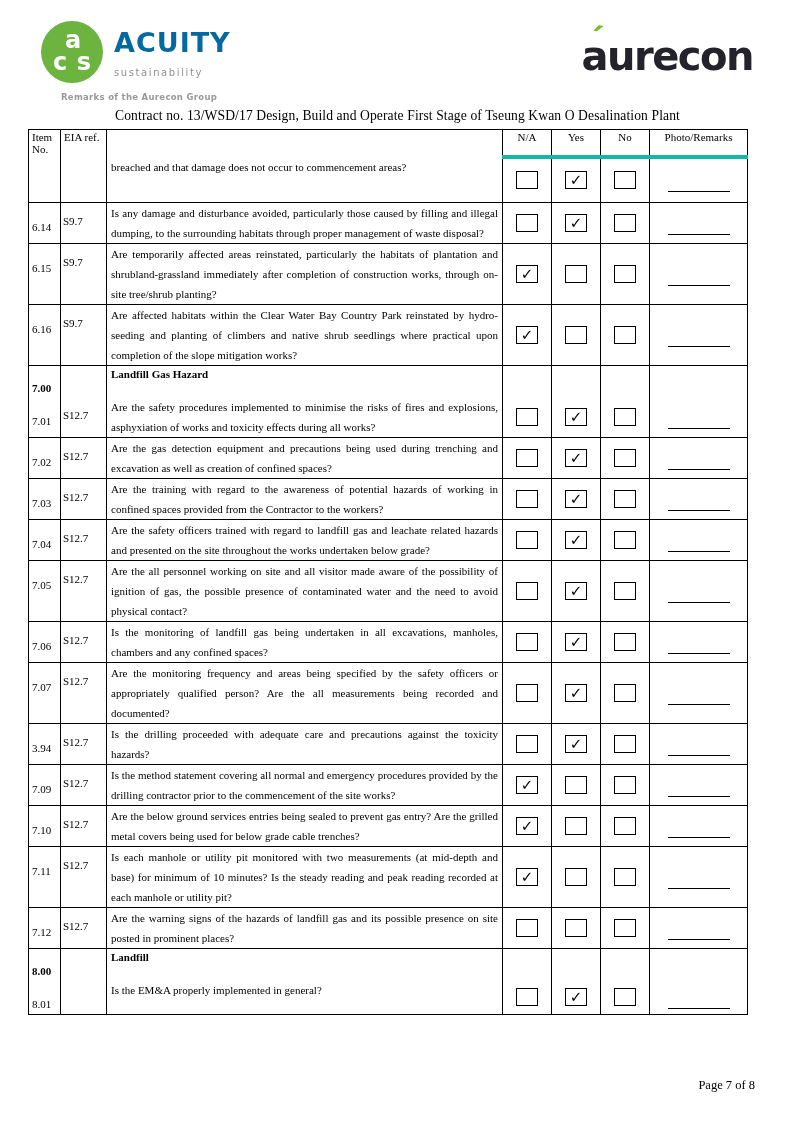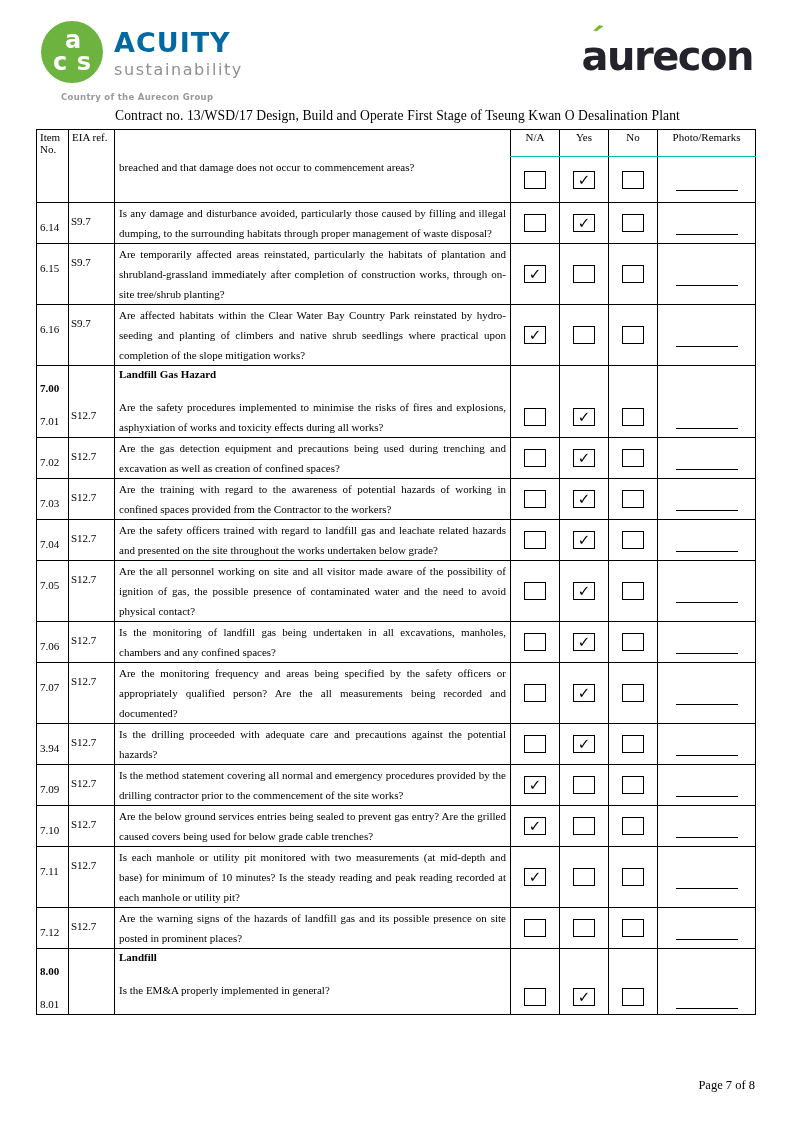--- a/index.html
+++ b/index.html
@@ -17,22 +17,22 @@
 
   
   .brand-left { position: absolute; top: 20px; left: 40px; width: 250px; }
   .acuity-row { display: flex; gap: 10px; align-items: flex-start; }
   .acuity-mark { flex: 0 0 auto; }
   .acuity-name {
     font-family: "DejaVu Sans", sans-serif; font-weight: bold;
     font-size: 27px; color: #0369a1; letter-spacing: 1px; margin-top: 9px; line-height: 1;
   }
   .acuity-sub {
-    font-family: "DejaVu Sans", sans-serif; font-size: 16px; color: #8E9092;
-    letter-spacing: 1.6px; margin-top: 4px;
+    font-family: "DejaVu Sans", sans-serif; font-size: 10px; color: #8E9092;
+    letter-spacing: 1.6px; margin-top: 11px;
   }
   .acuity-tagline {
     font-family: "DejaVu Sans", sans-serif; font-weight: bold; font-size: 8.5px;
     color: #97999B; margin-top: 8px; margin-left: 21px; letter-spacing: 0.3px;
   }
   .brand-right { position: absolute; top: 36px; right: 42px; }
   .aurecon-word {
     position: relative; display: inline-block;
     font-family: "DejaVu Sans", sans-serif; font-weight: bold; font-size: 40px;
     color: #24232B; letter-spacing: -1.5px; line-height: 1;
@@ -45,32 +45,32 @@
 
   
   .doc-title {
     position: absolute; top: 108px; left: 0; width: 100%;
     text-align: center; font-weight: normal; font-size: 13.6px;
     letter-spacing: 0.1px;
   }
 
   
   table.checklist {
-    position: absolute; top: 129px; left: 36px; width: 719px;
+    position: absolute; top: 129px; left: 28px; width: 719px;
     border-collapse: collapse; table-layout: fixed;
     border: 1.5px solid #000;
   }
   .checklist th, .checklist td { border-left: 1px solid #000; }
   .checklist th:first-child, .checklist td:first-child { border-left: none; }
   .checklist thead th {
     font-weight: normal; font-size: 11px; vertical-align: top;
     padding: 1px 3px; height: 27px; text-align: left;
   }
   .checklist thead th.hc { text-align: center; }
-  .checklist thead th.hb { border-bottom: 1px solid #14b8a6; }
+  .checklist thead th.hb { border-bottom: 4px solid #14b8a6; }
   .checklist tbody tr:not(.merge-top) td { border-top: 1px solid #000; }
   .checklist td { font-size: 11px; }
   td.item { vertical-align: top; padding: 14px 2px 0 3px; line-height: 20px; }
   td.eia  { vertical-align: top; padding: 8px 2px; line-height: 20px; }
   td.q    { vertical-align: top; padding: 0 4px; line-height: 20px; text-align: justify; }
   td.chk  { vertical-align: middle; text-align: center; }
   td.rem  { vertical-align: middle; text-align: center; }
   tr.section td { font-weight: bold; height: 18px; line-height: 17px; }
   .cb {
     display: inline-block; width: 22px; height: 18px;
@@ -100,21 +100,21 @@
         <circle cx="32" cy="32" r="31" fill="#6CB33F"></circle>
         <text x="33" y="28" text-anchor="middle" fill="#ffffff" font-family="DejaVu Sans, sans-serif" font-weight="bold" font-size="24">a</text>
         <text x="20" y="50" text-anchor="middle" fill="#ffffff" font-family="DejaVu Sans, sans-serif" font-weight="bold" font-size="24">c</text>
         <text x="44" y="50" text-anchor="middle" fill="#ffffff" font-family="DejaVu Sans, sans-serif" font-weight="bold" font-size="24">s</text>
       </svg>
       <div class="acuity-text">
         <div class="acuity-name">ACUITY</div>
         <div class="acuity-sub">sustainability</div>
       </div>
     </div>
-    <div class="acuity-tagline">Country of the Aurecon Group</div>
+    <div class="acuity-tagline">Remarks of the Aurecon Group</div>
   </div>
 
   <div class="brand-right">
     <span class="aurecon-word">
       <span class="aurecon-accent">´</span>
       <span>aurecon</span>
     </span>
   </div>
 
   <div class="doc-title">Contract no.  13/WSD/17 Design, Build and Operate First Stage of Tseung Kwan O Desalination Plant</div>
@@ -248,39 +248,39 @@
           <td class="eia">S12.7</td>
           <td class="q">Are the monitoring frequency and areas being specified by the safety officers or appropriately qualified person? Are the all measurements being recorded and documented?</td>
           <td class="chk"><span class="cb"></span></td>
           <td class="chk"><span class="cb checked">✓</span></td>
           <td class="chk"><span class="cb"></span></td>
           <td class="rem"><span class="blank-line"></span></td>
         </tr>
         <tr>
           <td class="item">3.94</td>
           <td class="eia">S12.7</td>
-          <td class="q">Is the drilling proceeded with adequate care and precautions against the potential hazards?</td>
+          <td class="q">Is the drilling proceeded with adequate care and precautions against the toxicity hazards?</td>
           <td class="chk"><span class="cb"></span></td>
           <td class="chk"><span class="cb checked">✓</span></td>
           <td class="chk"><span class="cb"></span></td>
           <td class="rem"><span class="blank-line"></span></td>
         </tr>
         <tr>
           <td class="item">7.09</td>
           <td class="eia">S12.7</td>
           <td class="q">Is the method statement covering all normal and emergency procedures provided by the drilling contractor prior to the commencement of the site works?</td>
           <td class="chk"><span class="cb checked">✓</span></td>
           <td class="chk"><span class="cb"></span></td>
           <td class="chk"><span class="cb"></span></td>
           <td class="rem"><span class="blank-line"></span></td>
         </tr>
         <tr>
           <td class="item">7.10</td>
           <td class="eia">S12.7</td>
-          <td class="q">Are the below ground services entries being sealed to prevent gas entry? Are the grilled caused covers being used for below grade cable trenches?</td>
+          <td class="q">Are the below ground services entries being sealed to prevent gas entry? Are the grilled metal covers being used for below grade cable trenches?</td>
           <td class="chk"><span class="cb checked">✓</span></td>
           <td class="chk"><span class="cb"></span></td>
           <td class="chk"><span class="cb"></span></td>
           <td class="rem"><span class="blank-line"></span></td>
         </tr>
         <tr>
           <td class="item">7.11</td>
           <td class="eia">S12.7</td>
           <td class="q">Is each manhole or utility pit monitored with two measurements (at mid-depth and base) for minimum of 10 minutes? Is the steady reading and peak reading recorded at each manhole or utility pit?</td>
           <td class="chk"><span class="cb checked">✓</span></td>

